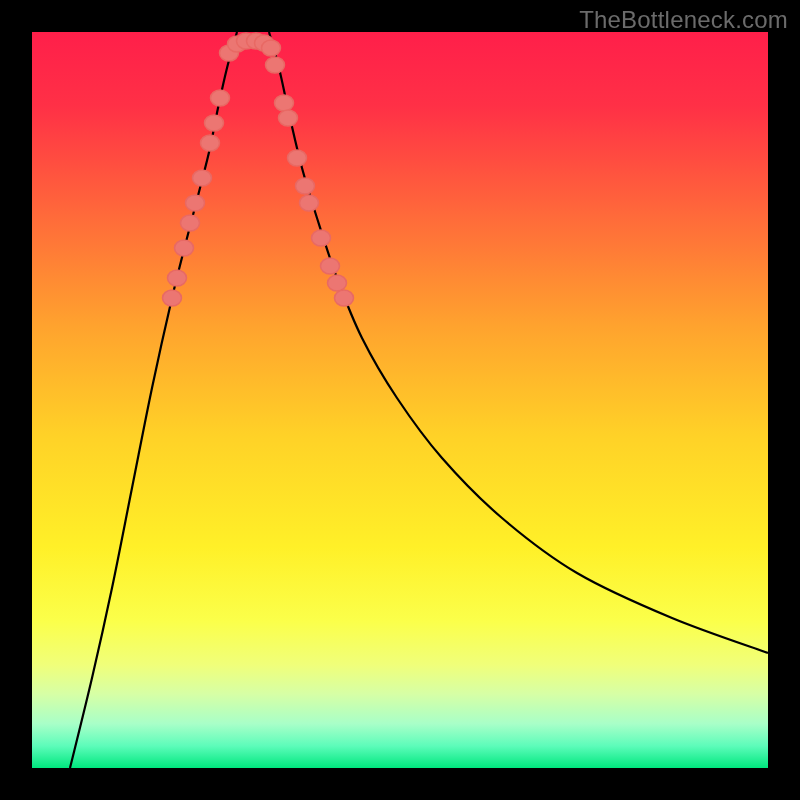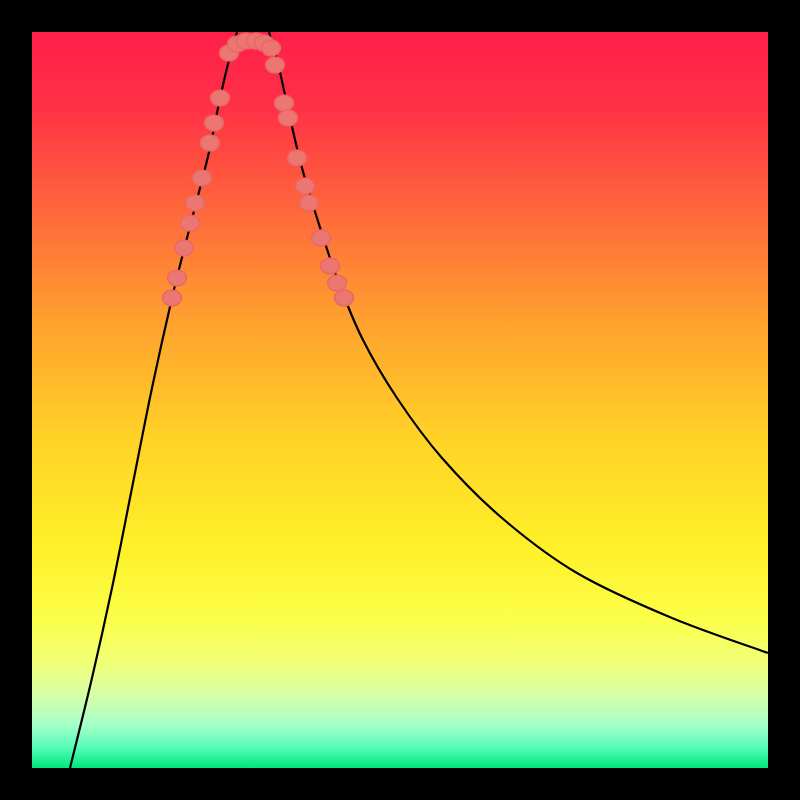--- a/index.html
+++ b/index.html
@@ -59,20 +59,21 @@
     color: #6b6b6b;
     font-size: 24px;
     font-weight: 500;
     letter-spacing: 0.2px;
   }
 </style>
 </head>
 <body>
 
 <div class="frame">
+  <div class="watermark">TheBottleneck.com</div>
   <div class="plot">
     <svg class="gradient-bg" viewBox="0 0 736 736" preserveAspectRatio="none">
       <defs>
         <linearGradient id="bg-grad" x1="0" y1="0" x2="0" y2="1">
             <stop offset="0%" stop-color="#ff1f4a"></stop>
             <stop offset="10%" stop-color="#ff3046"></stop>
             <stop offset="25%" stop-color="#ff6a3a"></stop>
             <stop offset="40%" stop-color="#ffa32e"></stop>
             <stop offset="55.00000000000001%" stop-color="#ffd227"></stop>
             <stop offset="70%" stop-color="#fff028"></stop>

